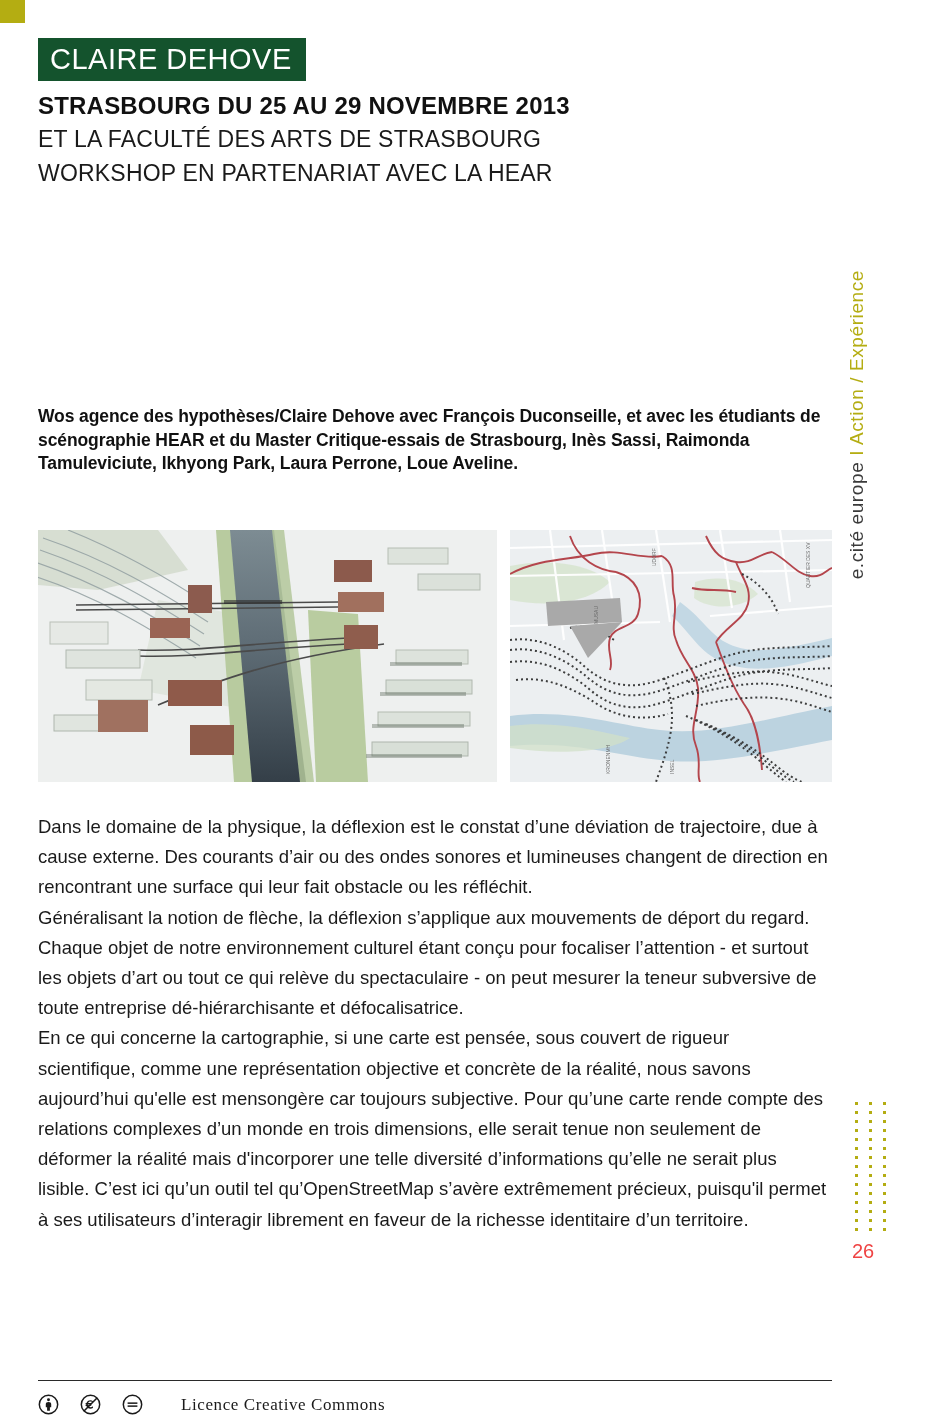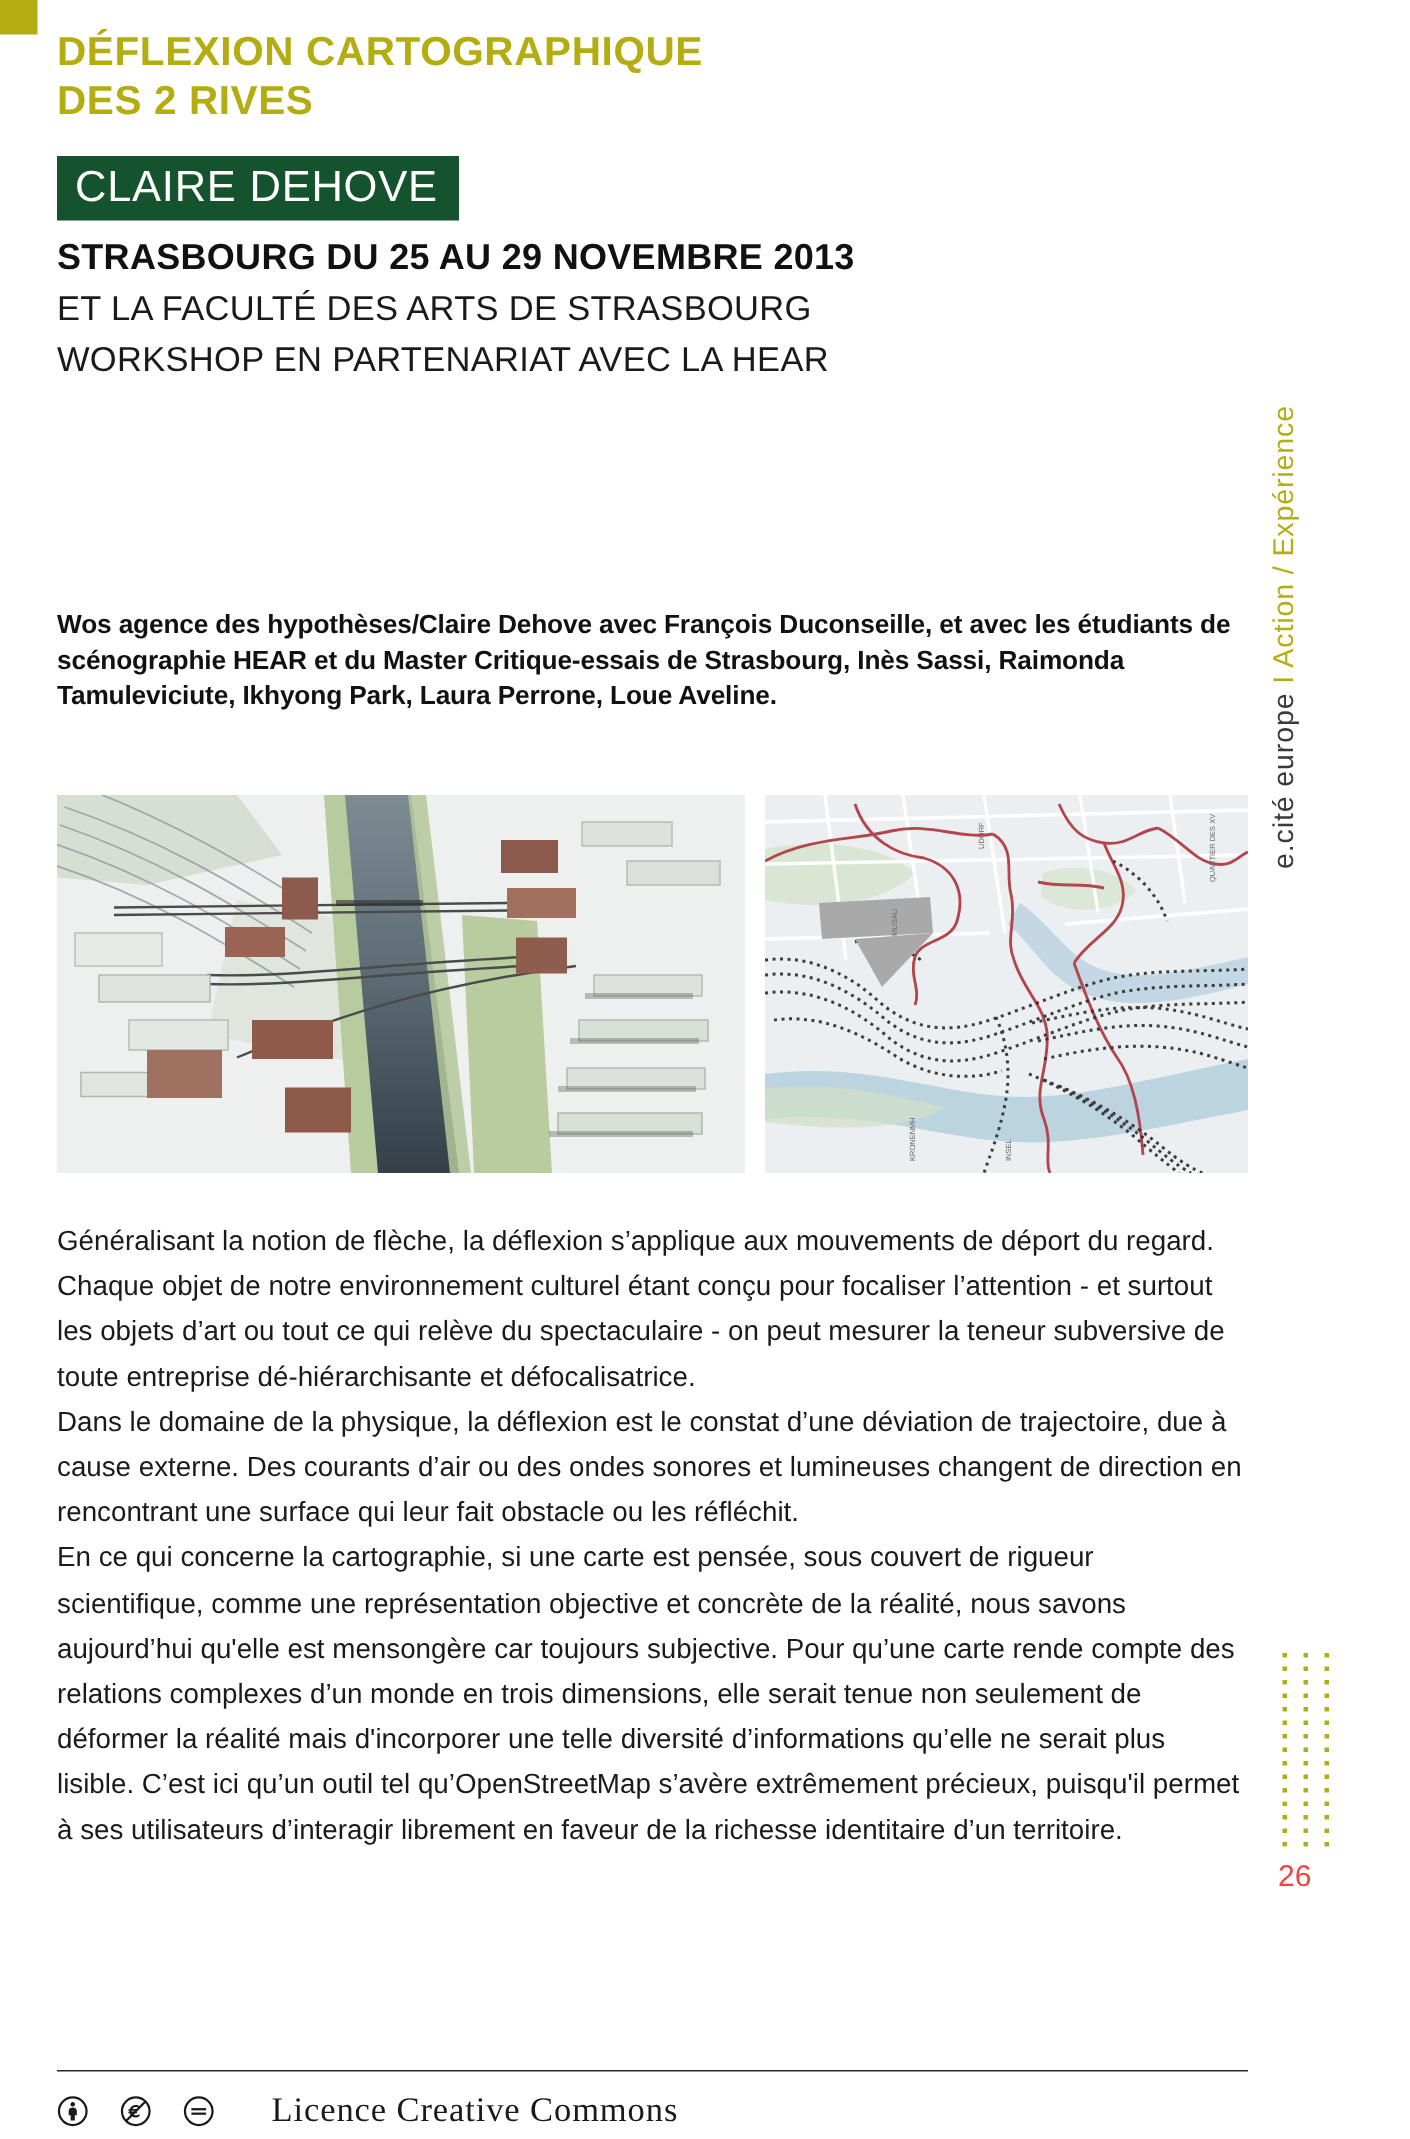--- a/index.html
+++ b/index.html
@@ -158,34 +158,32 @@
     align-items: center;
     gap: 0px;
   }
   .cc-icon {
     width: 21px; height: 21px;
     margin-right: 21px;
     display: block;
   }
   .footer-label {
     font-family: "Liberation Serif", serif;
-    font-size: 23px;
+    font-size: 17px;
     letter-spacing: 0.6px;
     color: #1a1a1a;
     margin-left: 17px;
   }
 </style>
 </head>
 <body>
 
 <div class="corner-square"></div>
 
 <div class="header">
-  <h1 class="title">DÉFLEXION CARTOGRAPHIQUE
-DES 2 RIVES</h1>
   <div class="name-bar">CLAIRE DEHOVE</div>
   <p class="subtitle-strong">STRASBOURG DU 25 AU 29 NOVEMBRE 2013</p>
   <p class="subtitle-line">ET LA FACULTÉ DES ARTS DE STRASBOURG</p>
   <p class="subtitle-line">WORKSHOP EN PARTENARIAT AVEC LA HEAR</p>
 </div>
 
 <div class="credits">Wos agence des hypothèses/Claire Dehove avec François Duconseille, et avec les étudiants de scénographie HEAR et du Master Critique-essais de Strasbourg, Inès Sassi, Raimonda Tamuleviciute, Ikhyong Park, Laura Perrone, Loue Aveline.</div>
 
 <div class="figures">
 
@@ -325,22 +323,22 @@
         <text transform="translate(164,244) rotate(-90)">INSEL</text>
         <text transform="translate(100,244) rotate(-90)">KRONENMH</text>
         <text transform="translate(146,36) rotate(-90)">UDORF</text>
         <text transform="translate(300,58) rotate(-90)">QUARTIER DES XV</text>
       </g>
     </svg>
   </div>
 </div>
 
 <div class="body-text">
+  <p>Dans le domaine de la physique, la déflexion est le constat d’une déviation de trajectoire, due à cause externe. Des courants d’air ou des ondes sonores et lumineuses changent de direction en rencontrant une surface qui leur fait obstacle ou les réfléchit.</p>
   <p>Généralisant la notion de flèche, la déflexion s’applique aux mouvements de déport du regard. Chaque objet de notre environnement culturel étant conçu pour focaliser l’attention - et surtout les objets d’art ou tout ce qui relève du spectaculaire - on peut mesurer la teneur subversive de toute entreprise dé-hiérarchisante et défocalisatrice.</p>
-  <p>Dans le domaine de la physique, la déflexion est le constat d’une déviation de trajectoire, due à cause externe. Des courants d’air ou des ondes sonores et lumineuses changent de direction en rencontrant une surface qui leur fait obstacle ou les réfléchit.</p>
   <p>En ce qui concerne la cartographie, si une carte est pensée, sous couvert de rigueur scientifique, comme une représentation objective et concrète de la réalité, nous savons aujourd’hui qu'elle est mensongère car toujours subjective. Pour qu’une carte rende compte des relations complexes d’un monde en trois dimensions, elle serait tenue non seulement de déformer la réalité mais d'incorporer une telle diversité d’informations qu’elle ne serait plus lisible. C’est ici qu’un outil tel qu’OpenStreetMap s’avère extrêmement précieux, puisqu'il permet à ses utilisateurs d’interagir librement en faveur de la richesse identitaire d’un territoire.</p>
 </div>
 
 <div class="rail-text">
   <span class="rail-a">e.cité europe</span><span class="rail-b"> I </span><span class="rail-b">Action / Expérience</span>
 </div>
 
 <div class="dot-grid" id="dot-grid">
     <i style="left: 0px; top: 0px;"></i>
     <i style="left: 14px; top: 0px;"></i>

